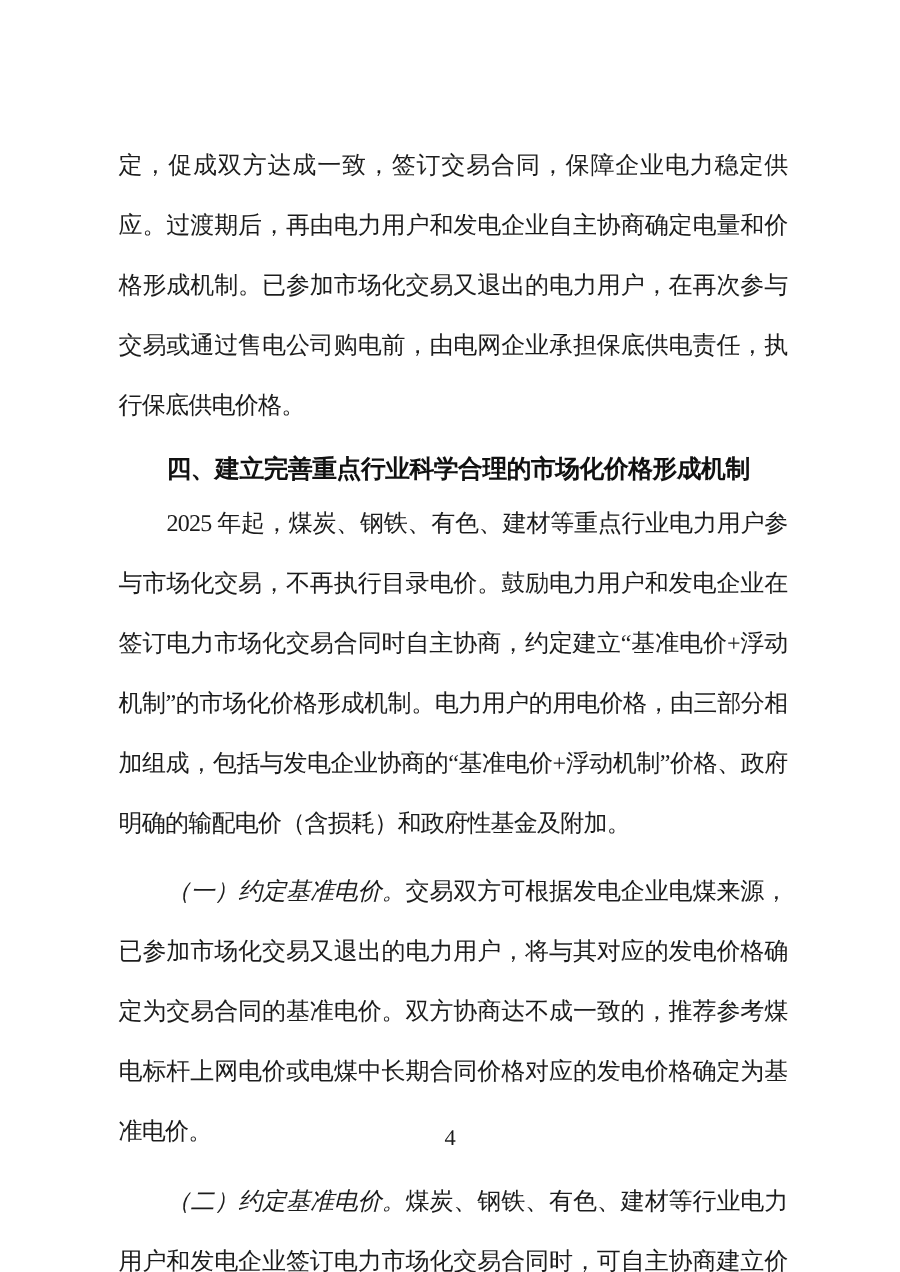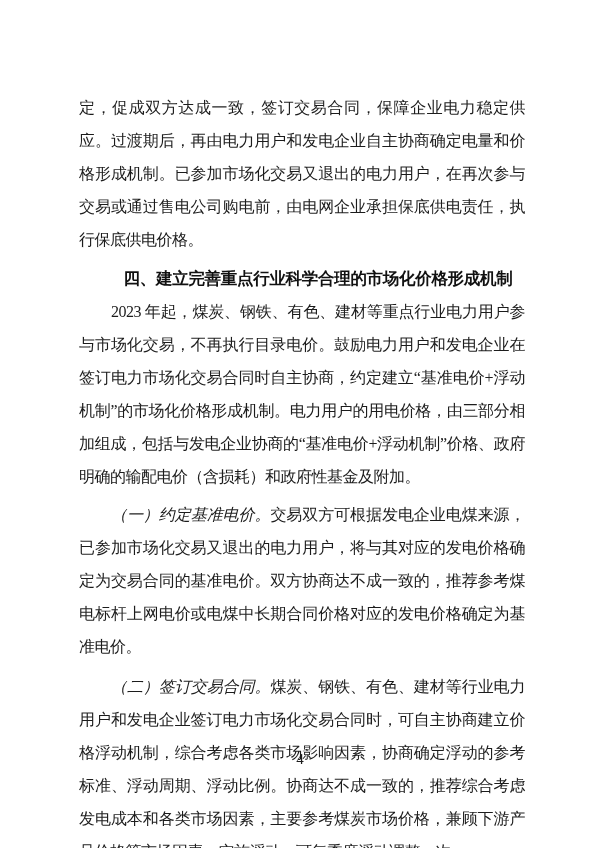--- a/index.html
+++ b/index.html
@@ -18,39 +18,39 @@
   }
   .content {
     position: absolute;
     top: 91px;
     left: 79px;
     width: 446px;
   }
   .para {
     margin: 0;
     font-size: 16px;
-    line-height: 33px;
+    line-height: 40px;
     letter-spacing: -0.5px;
     text-align: justify;
     text-justify: inter-character;
     text-indent: 32px;
   }
   .para.continuation {
     text-indent: 0;
   }
   .para.spaced-sm { margin-top: 5px; }
   .para.spaced-md { margin-top: 7px; }
   .section-heading {
     margin: 8px 0 2px 0;
     font-family: "Liberation Sans", sans-serif;
     font-weight: 700;
     font-size: 16.5px;
     line-height: 29px;
     letter-spacing: -0.3px;
-    text-align: center;
+    text-align: left;
     text-indent: 32px;
     color: #111111;
   }
   .lead {
     font-weight: 400;
     font-style: italic;
   }
   .page-number {
     position: absolute;
     top: 749px;
@@ -65,22 +65,22 @@
 </head>
 <body>
 
 <div class="page">
   <div class="content">
 
     <p class="para continuation">定，促成双方达成一致，签订交易合同，保障企业电力稳定供应。过渡期后，再由电力用户和发电企业自主协商确定电量和价格形成机制。已参加市场化交易又退出的电力用户，在再次参与交易或通过售电公司购电前，由电网企业承担保底供电责任，执行保底供电价格。</p>
 
     <h2 class="section-heading">四、建立完善重点行业科学合理的市场化价格形成机制</h2>
 
-    <p class="para">2023 年起，煤炭、钢铁、有色、建材等重点行业电力用户参与市场化交易，不再执行目录电价。鼓励电力用户和发电企业在签订电力市场化交易合同时自主协商，约定建立“基准电价+浮动机制”的市场化价格形成机制。电力用户的用电价格，由三部分相加组成，包括与发电企业协商的“基准电价+浮动机制”价格、政府明确的输配电价（含损耗）和政府性基金及附加。</p>
+    <p class="para">2025 年起，煤炭、钢铁、有色、建材等重点行业电力用户参与市场化交易，不再执行目录电价。鼓励电力用户和发电企业在签订电力市场化交易合同时自主协商，约定建立“基准电价+浮动机制”的市场化价格形成机制。电力用户的用电价格，由三部分相加组成，包括与发电企业协商的“基准电价+浮动机制”价格、政府明确的输配电价（含损耗）和政府性基金及附加。</p>
 
     <p class="para spaced-sm"><span class="lead">（一）约定基准电价。</span><span>交易双方可根据发电企业电煤来源，已参加市场化交易又退出的电力用户，将与其对应的发电价格确定为交易合同的基准电价。双方协商达不成一致的，推荐参考煤电标杆上网电价或电煤中长期合同价格对应的发电价格确定为基准电价。</span></p>
 
-    <p class="para spaced-md"><span class="lead">（二）签订交易合同。</span><span>煤炭、钢铁、有色、建材等行业电力用户和发电企业签订电力市场化交易合同时，可自主协商建立价格浮动机制，综合考虑各类市场影响因素，协商确定浮动的参考标准、浮动周期、浮动比例。协商达不成一致的，推荐综合考虑发电成本和各类市场因素，主要参考煤炭市场价格，兼顾下游产品价格等市场因素，实施浮动，可每季度浮动调整一次。</span></p>
+    <p class="para spaced-md"><span class="lead">（二）约定基准电价。</span><span>煤炭、钢铁、有色、建材等行业电力用户和发电企业签订电力市场化交易合同时，可自主协商建立价格浮动机制，综合考虑各类市场影响因素，协商确定浮动的参考标准、浮动周期、浮动比例。协商达不成一致的，推荐综合考虑发电成本和各类市场因素，主要参考煤炭市场价格，兼顾下游产品价格等市场因素，实施浮动，可每季度浮动调整一次。</span></p>
 
   </div>
 
   <div class="page-number">4</div>
 </div>
 
 </body></html>

